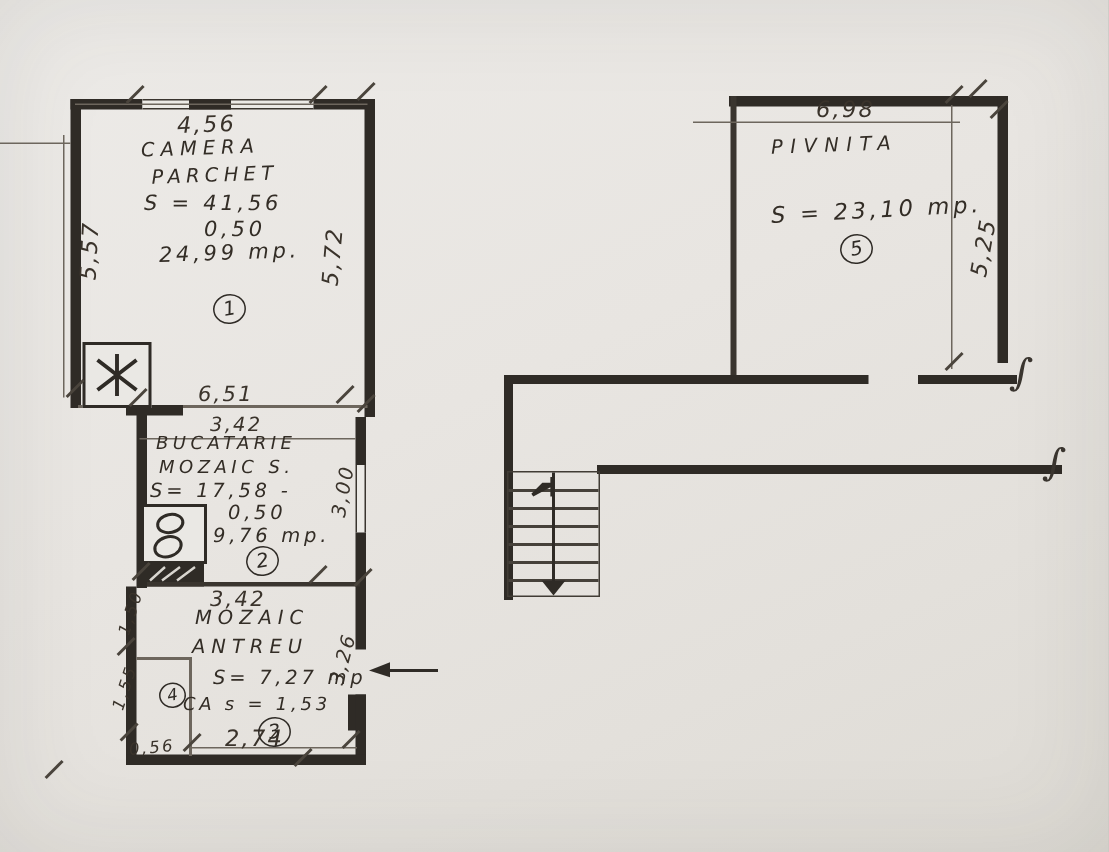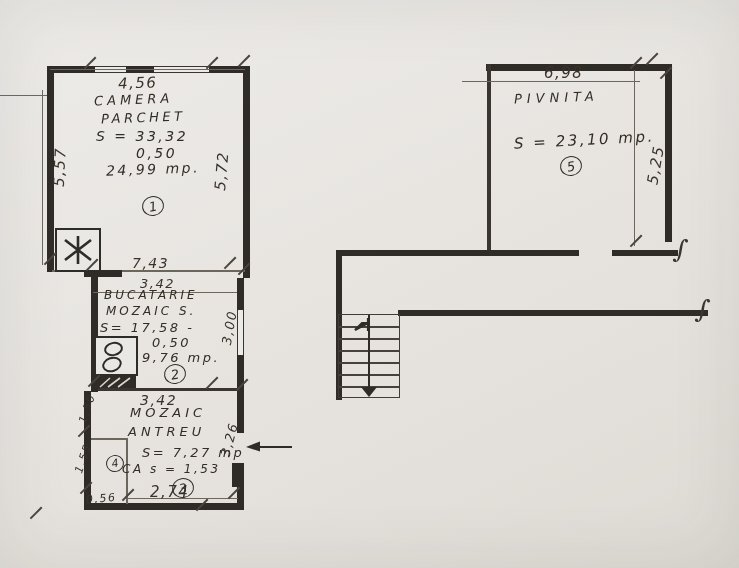--- a/index.html
+++ b/index.html
@@ -131,35 +131,35 @@
   <div class="tick" style="left:194px;top:504px;"></div>
   <div class="tick" style="left:28px;top:512px;"></div>
   <div class="tick" style="left:628px;top:240px;"></div>
   <div class="tick" style="left:644px;top:58px;"></div>
   <div class="tick" style="left:658px;top:72px;"></div>
   <div class="tick" style="left:628px;top:62px;"></div>
 
   <div class="dim" style="left:118px;top:74px;transform:rotate(-2deg);">4,56</div>
   <div class="dim" style="left:40px;top:158px;transform:rotate(-87deg);">5,57</div>
   <div class="dim" style="left:202px;top:162px;transform:rotate(-85deg);">5,72</div>
-  <div class="dim" style="left:132px;top:255px;font-size:14px;">7,43</div>
+  <div class="dim" style="left:132px;top:255px;font-size:14px;">6,51</div>
   <div class="dim" style="left:140px;top:276px;font-size:13px;">3,42</div>
   <div class="dim" style="left:212px;top:320px;font-size:13px;transform:rotate(-80deg);">3,00</div>
   <div class="dim" style="left:140px;top:392px;font-size:14px;">3,42</div>
   <div class="dim" style="left:72px;top:402px;font-size:11px;transform:rotate(-72deg);">1,50</div>
   <div class="dim" style="left:68px;top:452px;font-size:11px;transform:rotate(-72deg);">1,55</div>
   <div class="dim" style="left:212px;top:432px;font-size:13px;transform:rotate(-75deg);">3,26</div>
   <div class="dim" style="left:86px;top:492px;font-size:11px;transform:rotate(-5deg);">0,56</div>
   <div class="dim" style="left:150px;top:483px;">2,74</div>
   <div class="dim" style="left:544px;top:64px;">6,98</div>
   <div class="dim" style="left:636px;top:156px;transform:rotate(-80deg);">5,25</div>
 
   <div class="hl" style="left:94px;top:92px;letter-spacing:4px;transform:rotate(-2deg);">CAMERA</div>
   <div class="hl" style="left:101px;top:110px;letter-spacing:3.5px;transform:rotate(-2deg);">PARCHET</div>
-  <div class="hl" style="left:96px;top:128px;font-size:14px;">S = 33,32</div>
+  <div class="hl" style="left:96px;top:128px;font-size:14px;">S = 41,56</div>
   <div class="hl" style="left:136px;top:145px;font-size:14px;">0,50</div>
   <div class="hl" style="left:106px;top:161px;font-size:14px;transform:rotate(-2deg);">24,99 mp.</div>
   <div class="circ" style="left:142px;top:196px;">1</div>
 
   <div class="hl" style="left:104px;top:288px;font-size:12px;letter-spacing:3px;">BUCATARIE</div>
   <div class="hl" style="left:106px;top:304px;font-size:12px;letter-spacing:3px;">MOZAIC S.</div>
   <div class="hl" style="left:100px;top:320px;font-size:13px;">S= 17,58 -</div>
   <div class="hl" style="left:152px;top:335px;font-size:13px;">0,50</div>
   <div class="hl" style="left:142px;top:350px;font-size:13px;">9,76 mp.</div>
   <div class="circ" style="left:164px;top:364px;">2</div>

